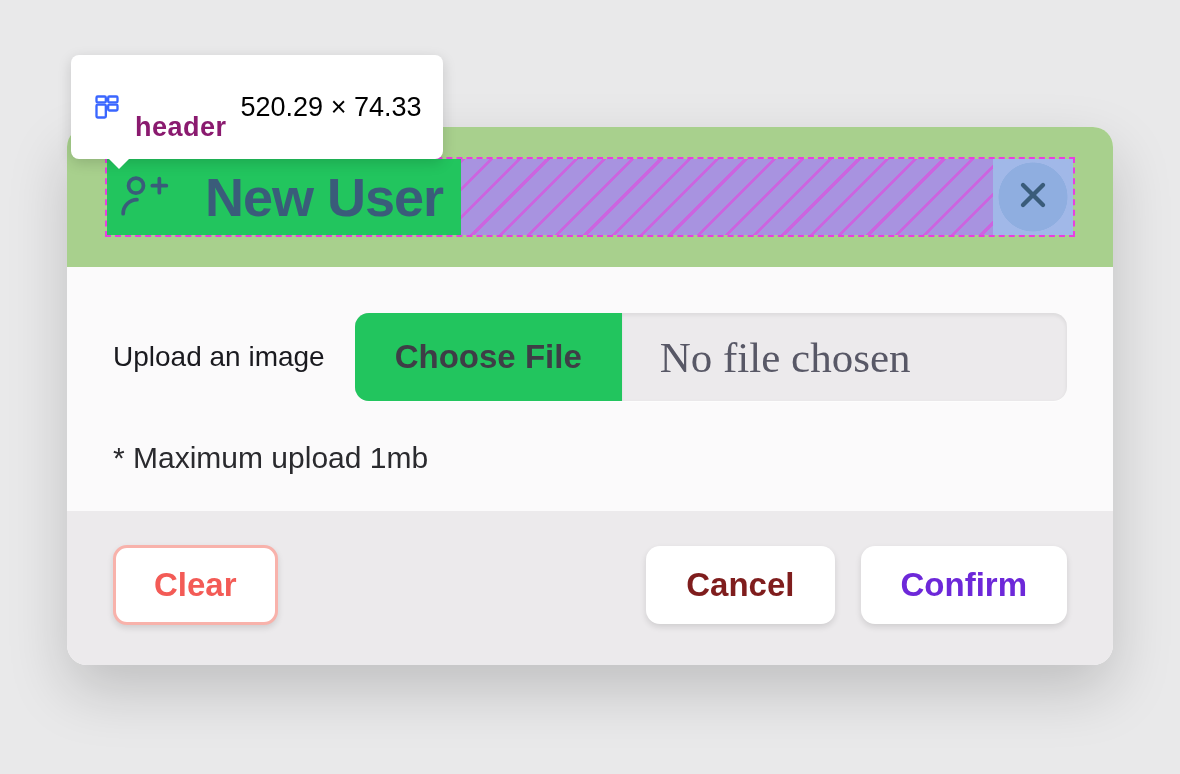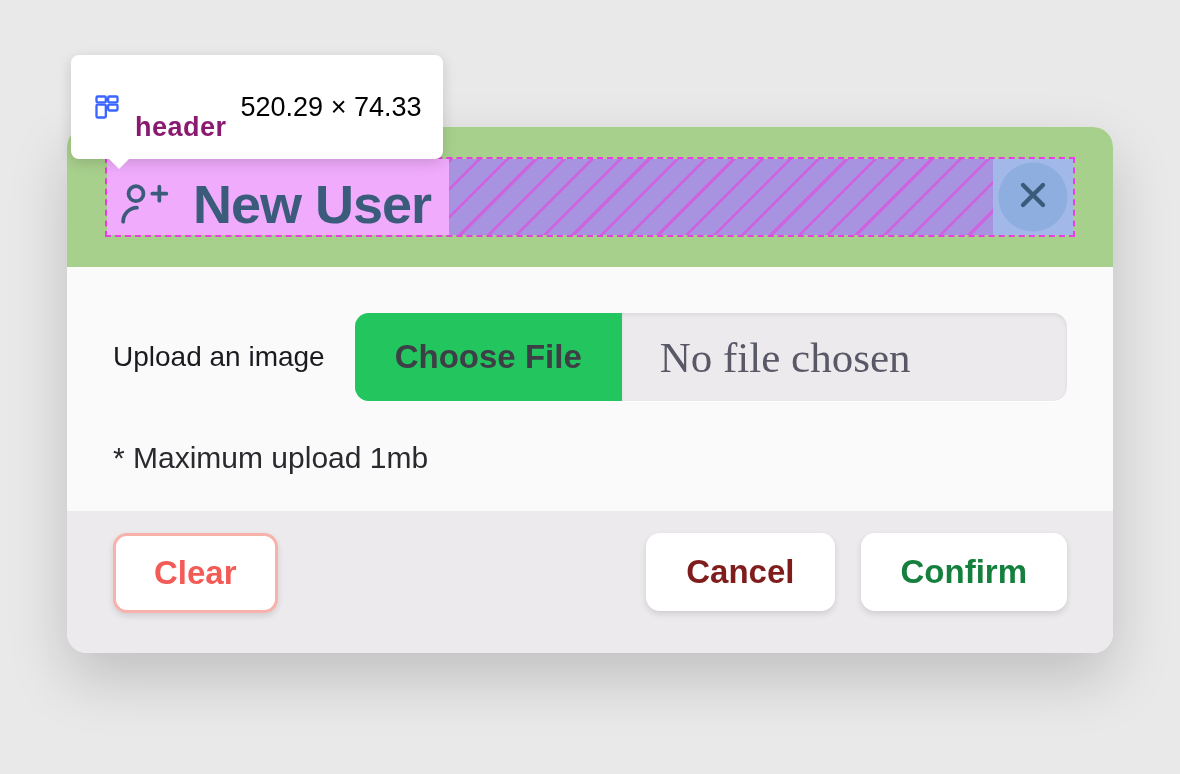--- a/index.html
+++ b/index.html
@@ -60,23 +60,23 @@
   }
   .hdr-inspect {
     position: relative;
     height: 80px;
     border: 2px dashed #e83fe0;
     display: flex;
     align-items: center;
   }
   .hdr-left {
     display: flex;
-    align-items: flex-end;
-    gap: 22px;
-    background: #f0abfc;
+    align-items: center;
+    gap: 34px;
+    background: #22c55e;
     height: 100%;
     padding: 0 18px 0 8px;
   }
   .hdr-left svg { color: #3a5c7a; }
   .hdr-title {
     font-size: 54px;
     font-weight: 800;
     color: #3a5c7a;
     letter-spacing: -1px;
   }
@@ -148,39 +148,39 @@
     font-family: Liberation Serif, serif;
   }
   .hint {
     font-size: 30px;
     color: #2a2a2e;
   }
 
   
   .dlg-footer {
     background: #eceaec;
-    padding: 22px 46px 40px 46px;
-    display: flex;
-    align-items: flex-start;
+    padding: 34px 46px 40px 46px;
+    display: flex;
+    align-items: center;
     gap: 26px;
   }
   .spacer { flex: 1; }
   .btn {
     font-size: 33px;
     font-weight: 700;
     padding: 18px 38px;
     border-radius: 14px;
     background: #ffffff;
     box-shadow: 0 3px 6px rgba(0,0,0,0.12);
     cursor: pointer;
     border: 2px solid transparent;
   }
   .btn.clear   { color: #f35b56; border: 3px solid #f8b2ab; }
   .btn.cancel  { color: #7f1d1d; }
-  .btn.confirm { color: #15803d; }
+  .btn.confirm { color: #6d28d9; }
 </style>
 </head>
 <body>
 
 <div class="tooltip">
   <span class="icon">
     <svg width="28" height="28" viewBox="0 0 24 24" fill="none" stroke="#3a66ff" stroke-width="2">
       <rect x="3" y="3" width="8" height="5" rx="1"></rect>
       <rect x="13" y="3" width="8" height="5" rx="1"></rect>
       <rect x="3" y="10" width="8" height="11" rx="1"></rect>

